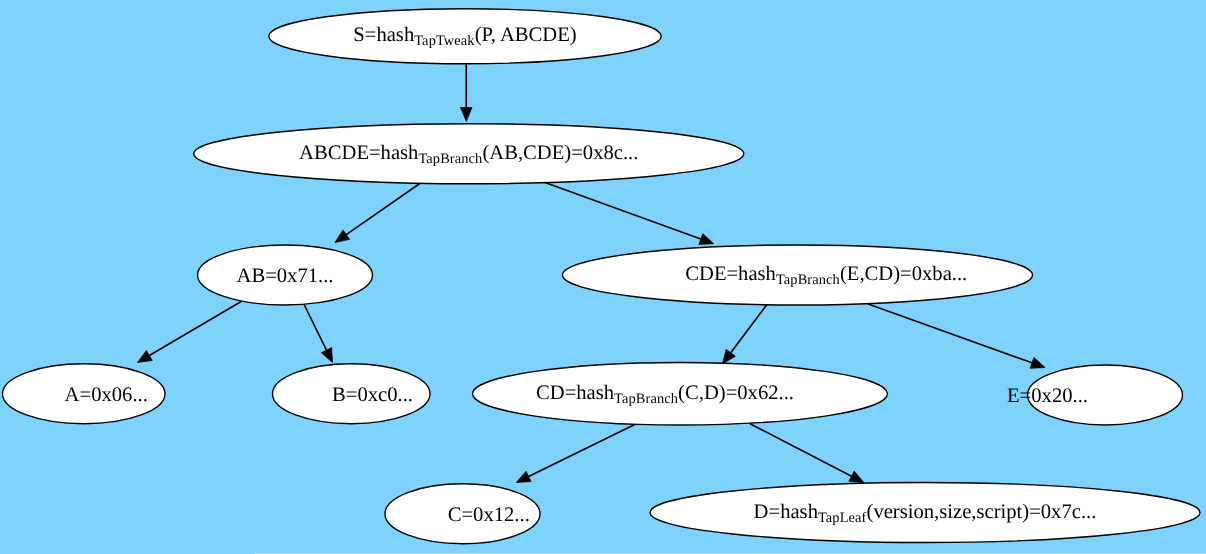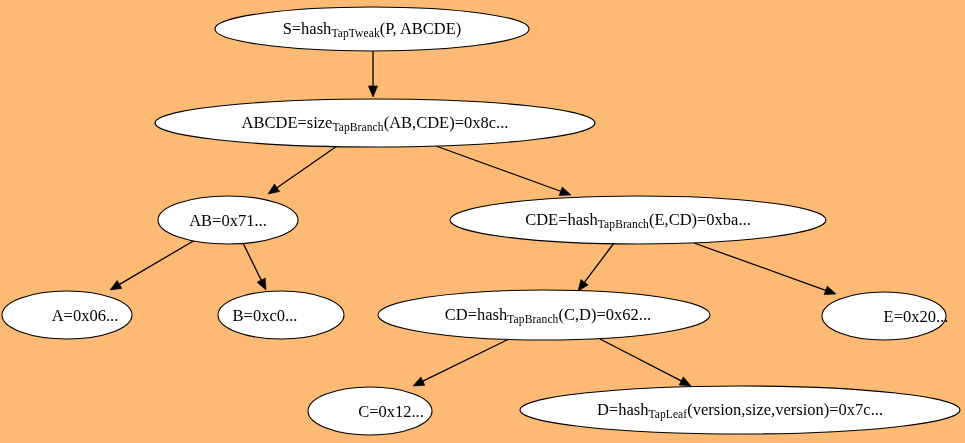--- a/index.html
+++ b/index.html
@@ -4,21 +4,21 @@
 <style>
   html, body {
     margin: 0;
     padding: 0;
     background: #ffffff;
   }
   #graph-canvas {
     position: relative;
     width: 965px;
     height: 443px;
-    background: #fdba74;
+    background: #7dd3fc;
     overflow: hidden;
     font-family: "Liberation Serif", "DejaVu Serif", serif;
   }
   svg.graph-svg {
     position: absolute;
     left: 0;
     top: 0;
     width: 965px;
     height: 443px;
   }
@@ -107,24 +107,24 @@
         <ellipse class="node-ellipse" cx="281" cy="315" rx="63" ry="24"></ellipse>
         <ellipse class="node-ellipse" cx="544" cy="315" rx="166" ry="25"></ellipse>
         <ellipse class="node-ellipse" cx="884" cy="316" rx="62" ry="24"></ellipse>
         <ellipse class="node-ellipse" cx="370" cy="411" rx="62" ry="24"></ellipse>
         <ellipse class="node-ellipse" cx="740" cy="410" rx="220" ry="24"></ellipse>
       </g>
   </svg>
 
   <div id="label-layer">
       <div class="node-label" style="left: 372px; top: 30px;"><span class="lbl-seg">S=hash</span><span class="sub">TapTweak</span><span class="lbl-seg">(P, ABCDE)</span></div>
-      <div class="node-label" style="left: 375px; top: 124px;"><span class="lbl-seg">ABCDE=size</span><span class="sub">TapBranch</span><span class="lbl-seg">(AB,CDE)=0x8c...</span></div>
+      <div class="node-label" style="left: 375px; top: 124px;"><span class="lbl-seg">ABCDE=hash</span><span class="sub">TapBranch</span><span class="lbl-seg">(AB,CDE)=0x8c...</span></div>
       <div class="node-label" style="left: 228px; top: 221px;"><span class="lbl-seg">AB=0x71...</span></div>
-      <div class="node-label" style="left: 638px; top: 221px;"><span class="lbl-seg">CDE=hash</span><span class="sub">TapBranch</span><span class="lbl-seg">(E,CD)=0xba...</span></div>
+      <div class="node-label" style="left: 661px; top: 221px;"><span class="lbl-seg">CDE=hash</span><span class="sub">TapBranch</span><span class="lbl-seg">(E,CD)=0xba...</span></div>
       <div class="node-label" style="left: 85px; top: 316px;"><span class="lbl-seg">A=0x06...</span></div>
-      <div class="node-label" style="left: 265px; top: 316px;"><span class="lbl-seg">B=0xc0...</span></div>
-      <div class="node-label" style="left: 548px; top: 316px;"><span class="lbl-seg">CD=hash</span><span class="sub">TapBranch</span><span class="lbl-seg">(C,D)=0x62...</span></div>
-      <div class="node-label" style="left: 916px; top: 317px; text-align: right;"><span class="lbl-seg">E=0x20...</span></div>
+      <div class="node-label" style="left: 298px; top: 316px;"><span class="lbl-seg">B=0xc0...</span></div>
+      <div class="node-label" style="left: 532px; top: 316px;"><span class="lbl-seg">CD=hash</span><span class="sub">TapBranch</span><span class="lbl-seg">(C,D)=0x62...</span></div>
+      <div class="node-label" style="left: 838px; top: 317px; text-align: right;"><span class="lbl-seg">E=0x20...</span></div>
       <div class="node-label" style="left: 391px; top: 412px;"><span class="lbl-seg">C=0x12...</span></div>
-      <div class="node-label" style="left: 740px; top: 411px;"><span class="lbl-seg">D=hash</span><span class="sub">TapLeaf</span><span class="lbl-seg">(version,size,version)=0x7c...</span></div>
+      <div class="node-label" style="left: 740px; top: 411px;"><span class="lbl-seg">D=hash</span><span class="sub">TapLeaf</span><span class="lbl-seg">(version,size,script)=0x7c...</span></div>
     </div>
 
 </div>
 
 </body></html>

